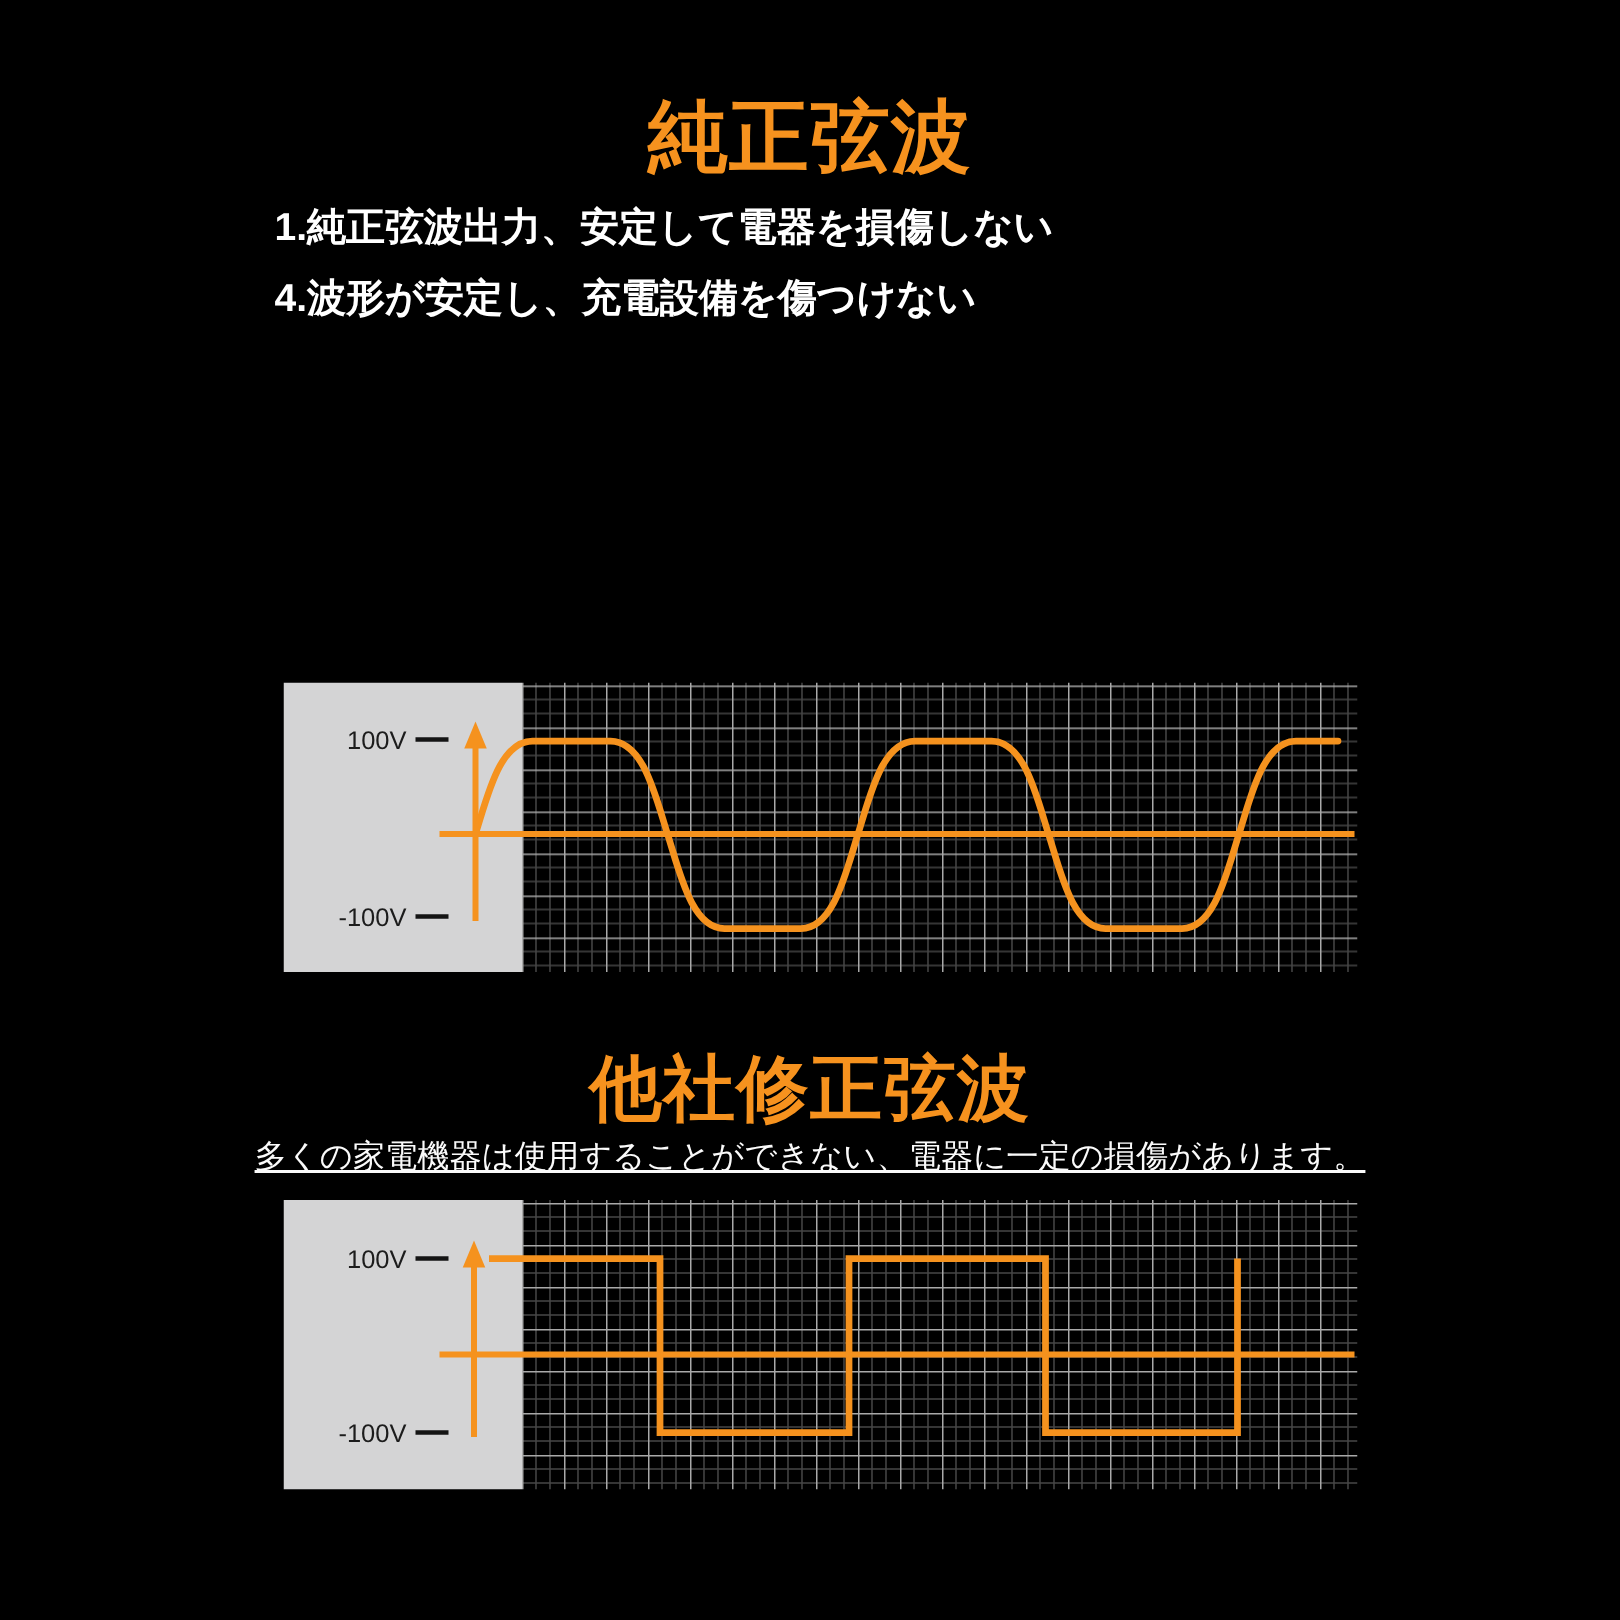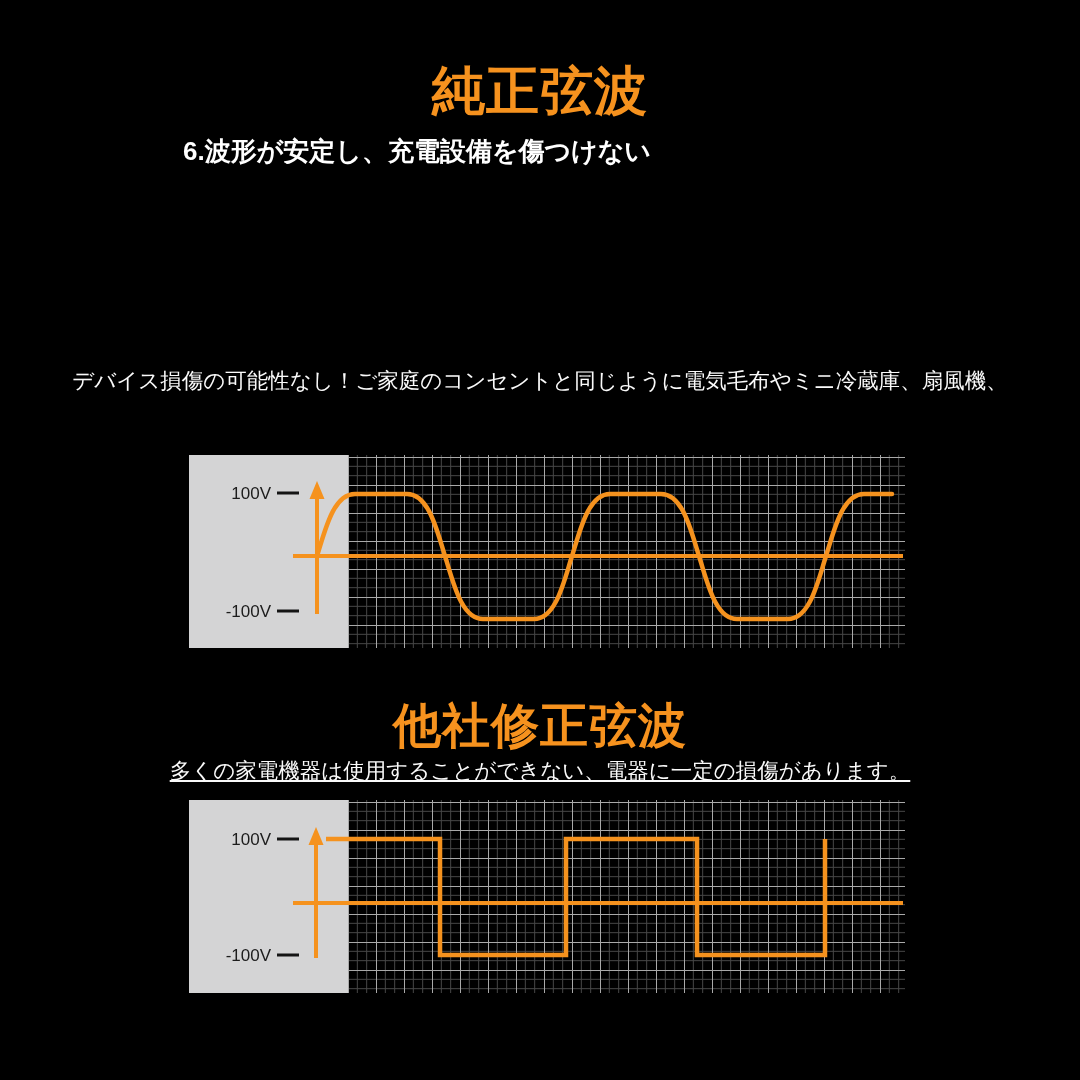--- a/index.html
+++ b/index.html
@@ -70,25 +70,26 @@
   }
 </style>
 </head>
 <body>
 
 <div class="canvas">
 
   <h1 class="title-main">純正弦波</h1>
 
   <div class="bullets">
-    <div>6.波形が安定し、充電設備を傷つけない</div>
+    <div>1.純正弦波出力、安定して電器を損傷しない</div>
+    <div>4.波形が安定し、充電設備を傷つけない</div>
   </div>
 
   <p class="para">
-    <span>デバイス損傷の可能性なし！ご家庭のコンセントと同じように電気毛布やミニ冷蔵庫、扇風機、</span><br>
+    <br>
   </p>
 
   <svg class="chart chart-1" width="716" height="193" viewBox="0 0 716 193">
     <defs>
       <pattern id="grid1" width="28" height="28" patternUnits="userSpaceOnUse" patternTransform="translate(159,2)">
         <path d="M9.33 0 V28 M18.66 0 V28 M0 9.33 H28 M0 18.66 H28" stroke="#464646" stroke-width="1" fill="none"></path>
         <path d="M0.5 0 V28 M0 0.5 H28" stroke="#a9a9a9" stroke-width="1" fill="none"></path>
       </pattern>
     </defs>
     <rect x="0" y="0" width="159" height="193" fill="#d4d4d5"></rect>

